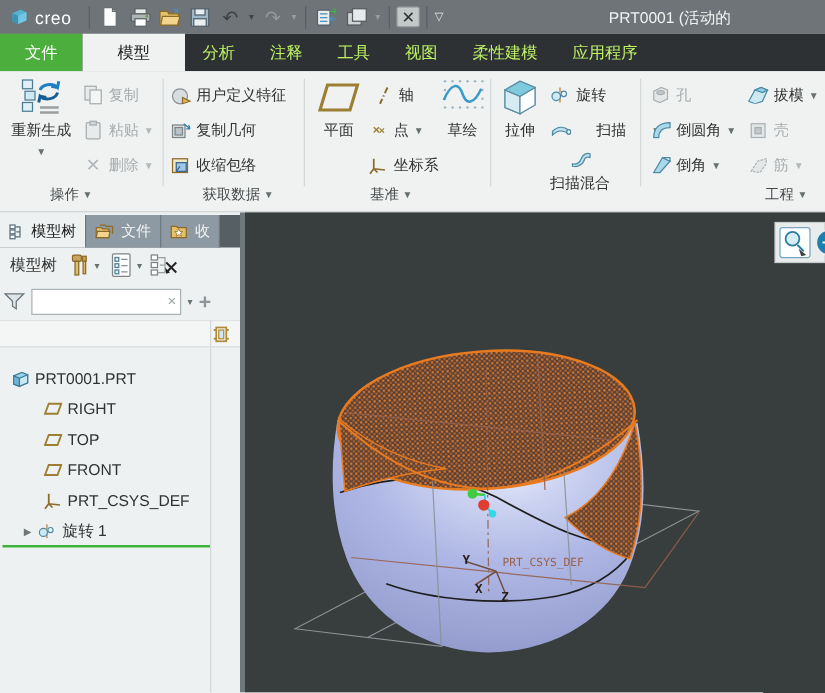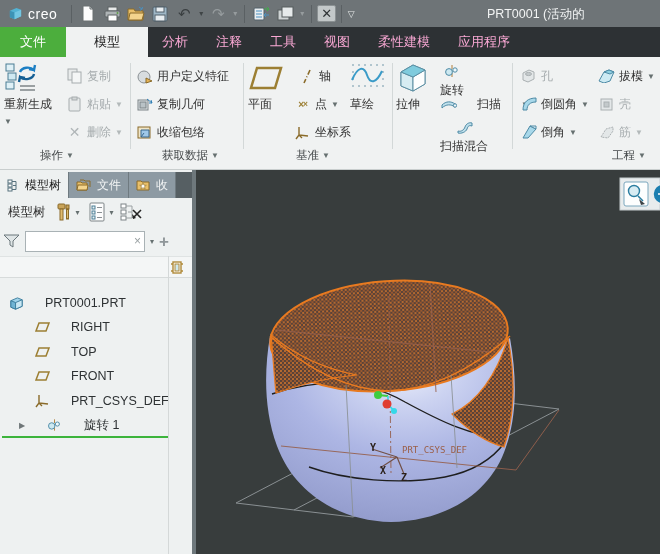--- a/index.html
+++ b/index.html
@@ -11,51 +11,51 @@
   .logo { display:flex; align-items:center; gap:5px; padding:0 10px 0 8px; }
   .logo-name { color:#fff; font-size:14px; letter-spacing:.5px; }
   .tb-sep { width:1px; height:18px; background:#5a6063; margin:0 4px; }
   .tb-btn { width:22px; height:22px; display:flex; align-items:center; justify-content:center; margin:0 1px; }
   .tb-caret { font-size:8px; color:#3f4446; width:10px; text-align:center; }
   .tb-caret.dis { color:#969c9e; }
   .doc-title { position:absolute; left:487px; top:6px; color:#f2f4f4; font-size:12.5px; white-space:nowrap; }
 
   
   .tabbar { position:absolute; left:0; top:27px; width:660px; height:30px; background:#2d3134; display:flex; }
-  .tab { height:30px; display:flex; align-items:center; justify-content:center; color:#f9a8d4; font-size:13px; padding:0 14px; cursor:default; }
+  .tab { height:30px; display:flex; align-items:center; justify-content:center; color:#bef264; font-size:13px; padding:0 14px; cursor:default; }
   .tab.file { background:#4cae3d; color:#fff; width:66px; padding:0; }
   .tab.active { background:#f0f2f2; color:#222; padding:0 28px; }
 
   
   .ribbon { position:absolute; left:0; top:57px; width:660px; height:113px; background:#f0f2f2; border-bottom:1px solid #c9cece; }
   .vsep { position:absolute; top:6px; height:86px; width:1px; background:#d3d8d8; }
   .rb-item { position:absolute; display:flex; align-items:center; gap:4px; height:24px; font-size:12px; color:#333; white-space:nowrap; }
   .rb-item.dis { color:#a6acae; }
-  .rb-big { position:absolute; display:flex; flex-direction:column; font-size:12px; color:#333; }
+  .rb-big { position:absolute; display:flex; flex-direction:column; align-items:center; font-size:12px; color:#333; }
   .rb-big .big-ico { height:36px; display:flex; align-items:center; }
   .caret { font-size:8px; color:#667070; }
   .dis .caret { color:#b3b9ba; }
   .group-label { position:absolute; top:91px; font-size:11.5px; color:#45494b; display:flex; align-items:center; gap:3px; }
   .rb-ico { width:17px; height:17px; display:inline-flex; align-items:center; justify-content:center; }
 
   
   .panel { position:absolute; left:0; top:170px; width:196px; height:384px; background:#eef1f1; }
   .ptabs { position:absolute; left:0; top:2px; width:196px; height:26px; background:#565f63; display:flex; }
   .ptab { height:26px; display:flex; align-items:center; gap:5px; padding:0 7px; font-size:12px; color:#f2f4f4; background:#8d9aa3; border-right:1px solid #6f7a80; }
   .ptab.active { background:#eef1f1; color:#222; }
   .ptoolbar { position:absolute; left:0; top:28px; width:196px; height:28px; display:flex; align-items:center; }
   .ptool-label { font-size:12.5px; color:#333; margin:0 6px 0 8px; }
   .ptool-ico { width:22px; height:22px; display:flex; align-items:center; justify-content:center; }
   .pfilter { position:absolute; left:0; top:56px; width:196px; height:30px; display:flex; align-items:center; }
   .search-box { position:relative; width:120px; height:21px; background:#fff; border:1px solid #a9b2b5; margin-left:3px; }
   .search-box input { width:100%; height:100%; border:0; outline:none; font-size:12px; padding:0 16px 0 4px; background:transparent; }
   .clear-x { position:absolute; right:3px; top:2px; color:#9aa1a3; font-size:12px; }
   .pheader { position:absolute; left:0; top:86px; width:192px; height:22px; background:#f4f6f6; border-top:1px solid #dfe3e3; border-bottom:1px solid #d7dbdb; }
   .tree { position:absolute; left:0; top:110px; width:168px; }
-  .titem { position:absolute; display:flex; align-items:center; gap:21px; font-size:12.5px; color:#2e3234; height:22px; white-space:nowrap;text-align:center; }
+  .titem { position:absolute; display:flex; align-items:center; gap:4px; font-size:12.5px; color:#2e3234; height:22px; white-space:nowrap;text-align:center; }
   .t-ico { width:16px; height:16px; display:inline-flex; align-items:center; justify-content:center; }
   .expander { font-size:8px; color:#6f7678; width:8px; }
   .insert-line { position:absolute; left:2px; top:266px; width:166px; height:2px; background:#3cb43c; }
   .pvline { position:absolute; left:168px; top:86px; width:1px; height:298px; background:#d4d8d8; }
   .splitter { position:absolute; left:192px; top:170px; width:4px; height:384px; background:#6e787c; }
 
   
   .viewport { position:absolute; left:196px; top:170px; width:464px; height:384px; background:#383d3d; }
 </style>
 </head>
@@ -289,21 +289,21 @@
     <span class="big-ico">
         <svg width="34" height="32" viewBox="0 0 34 32">
           <path d="M5 10 L17 3 L29 8 L29 22 L17 29 L5 24 Z" fill="#eaf5f8" stroke="#5c8fa3"></path>
           <path d="M5 10 L17 15 L17 29 L5 24 Z" fill="#d6ecf2" stroke="#5c8fa3"></path>
           <path d="M17 15 L29 8 L29 22 L17 29 Z" fill="#fdfefe" stroke="#5c8fa3"></path>
           <path d="M5 10 L17 3 L29 8 L17 15 Z" fill="#7fcbdd" stroke="#5c8fa3"></path>
         </svg>
       </span>
     <span>拉伸</span>
   </div>
-  <div class="rb-item" style="left:440px;top:7px;flex-direction:column;">
+  <div class="rb-item" style="left:440px;top:7px;">
     <span class="rb-ico">
         <svg width="17" height="14" viewBox="0 0 17 14">
           <path d="M8 1 V13" stroke="#b07f3a" stroke-dasharray="4 1.5 1 1.5"></path>
           <circle cx="5" cy="8" r="3.4" fill="#cde9f1" stroke="#4d8aa5"></circle>
           <circle cx="11" cy="6" r="2.2" fill="#eef7fa" stroke="#4d8aa5"></circle>
         </svg>
       </span>
     <span>旋转</span>
   </div>
   <div class="rb-item" style="left:440px;top:35px;gap:20px;">

